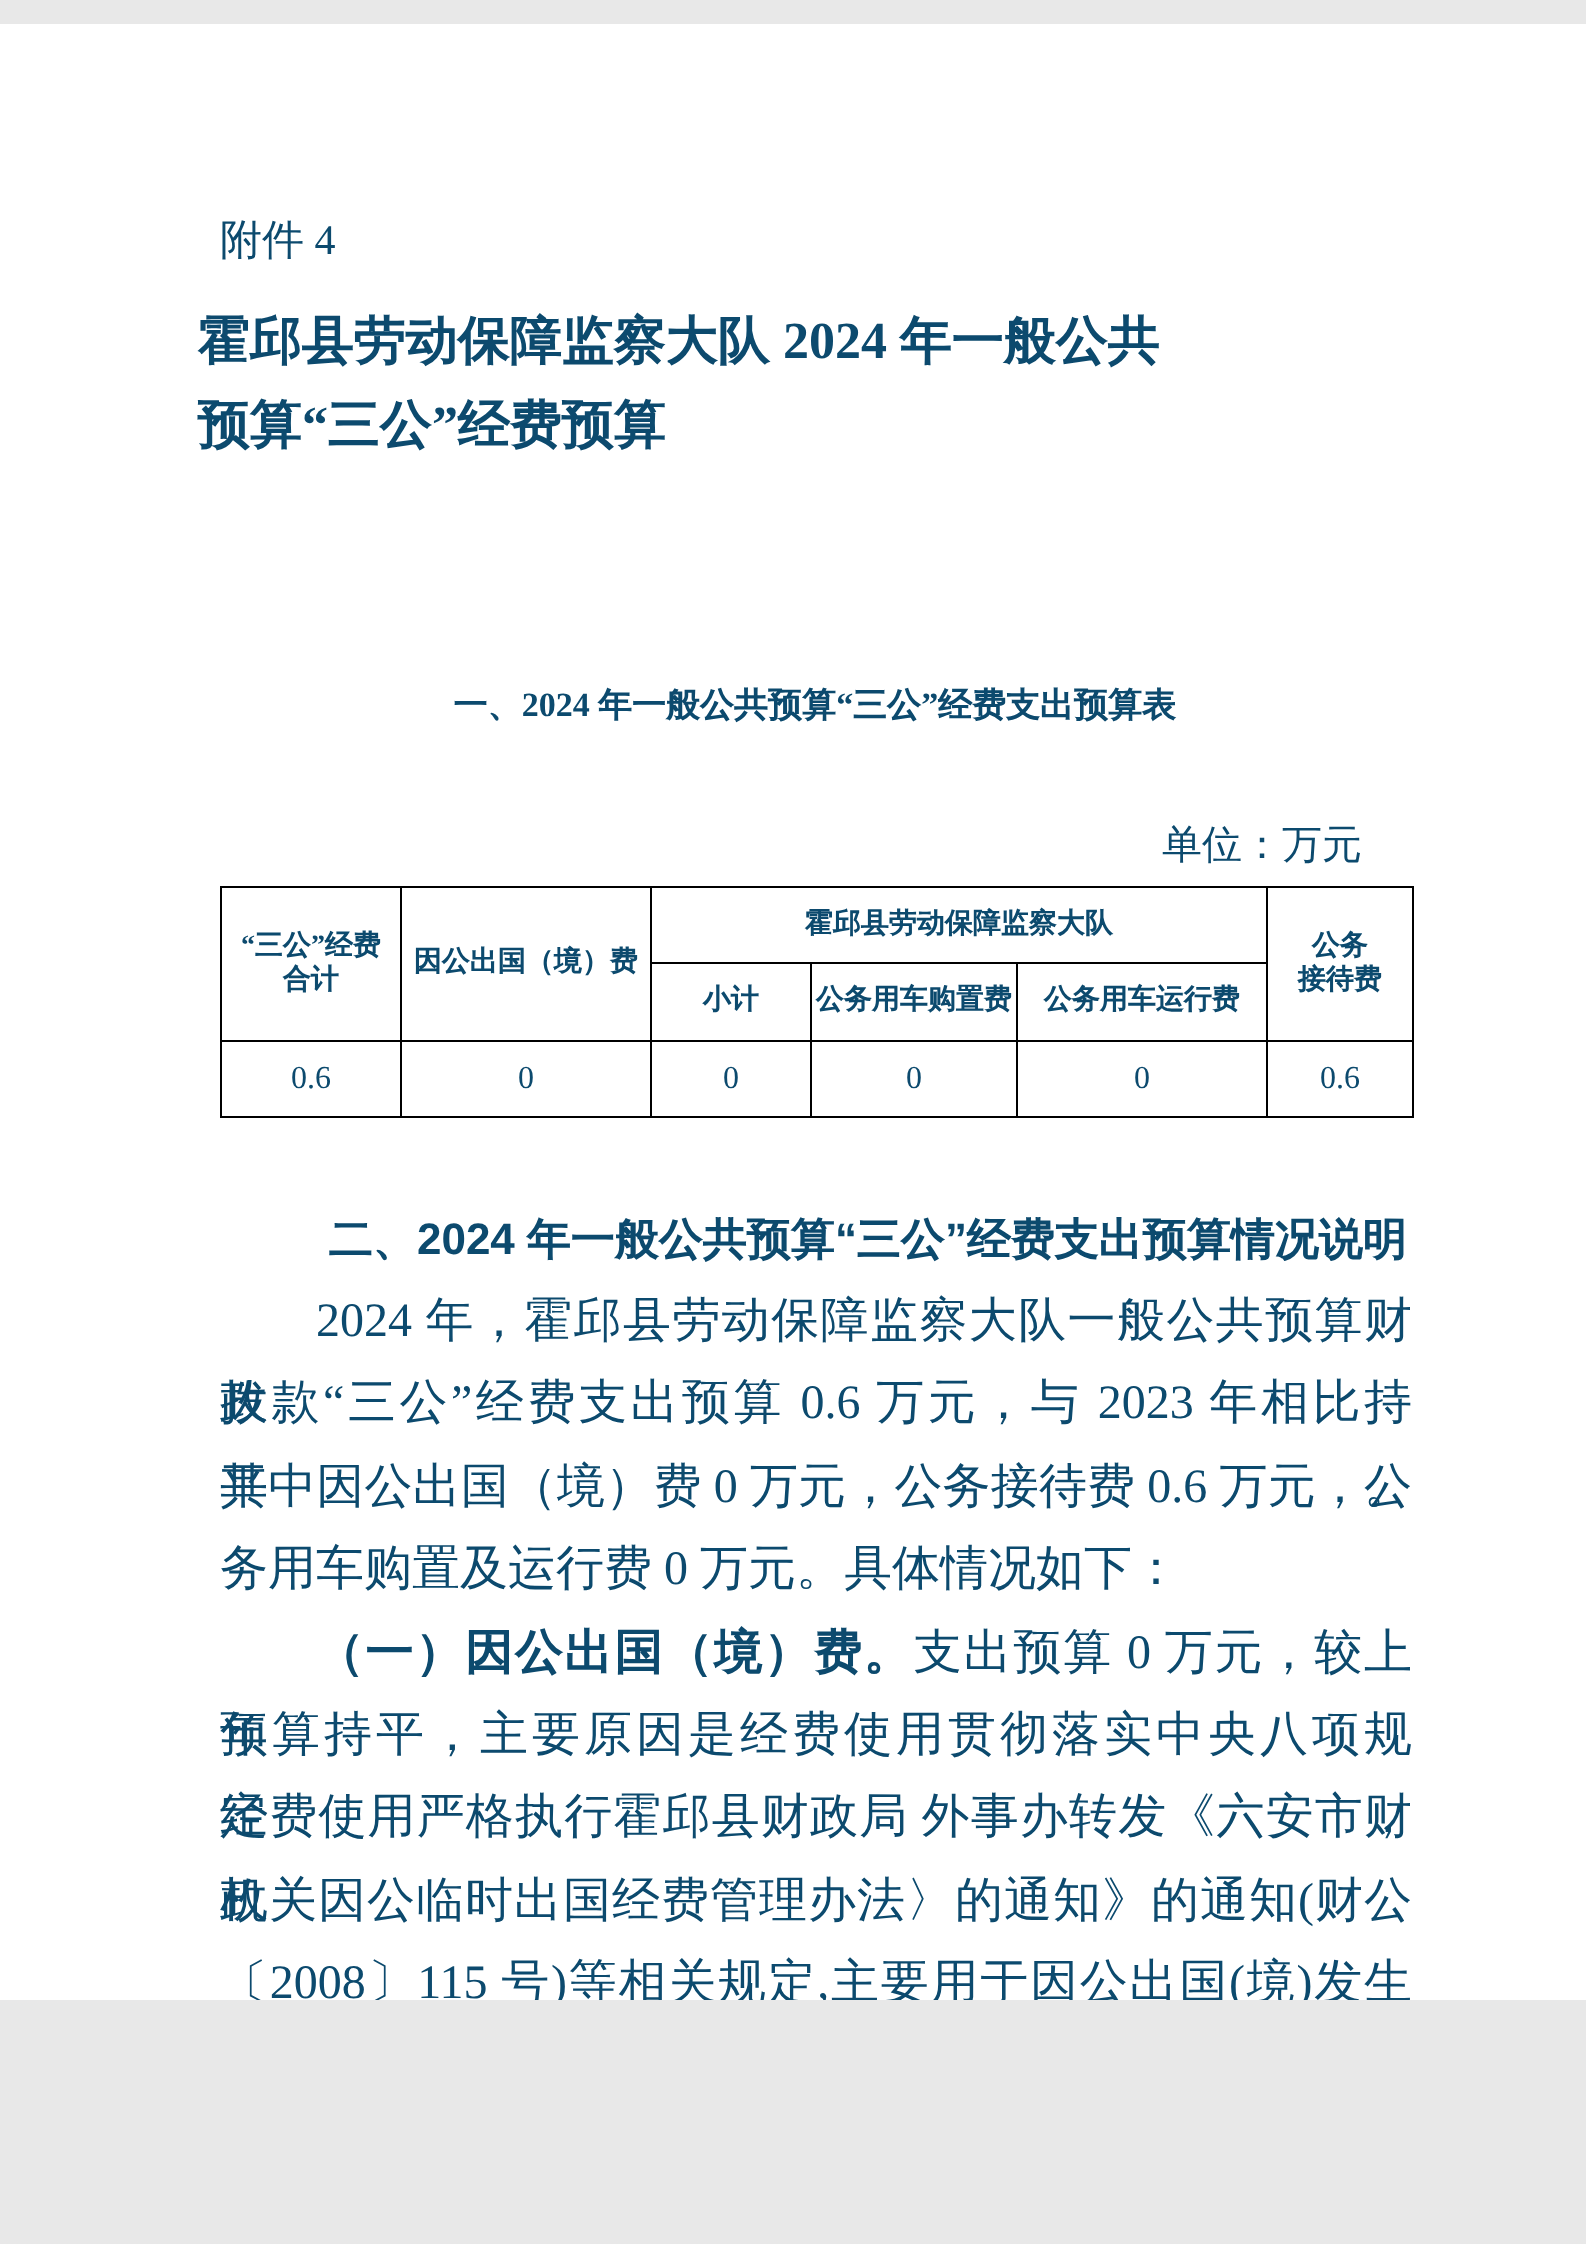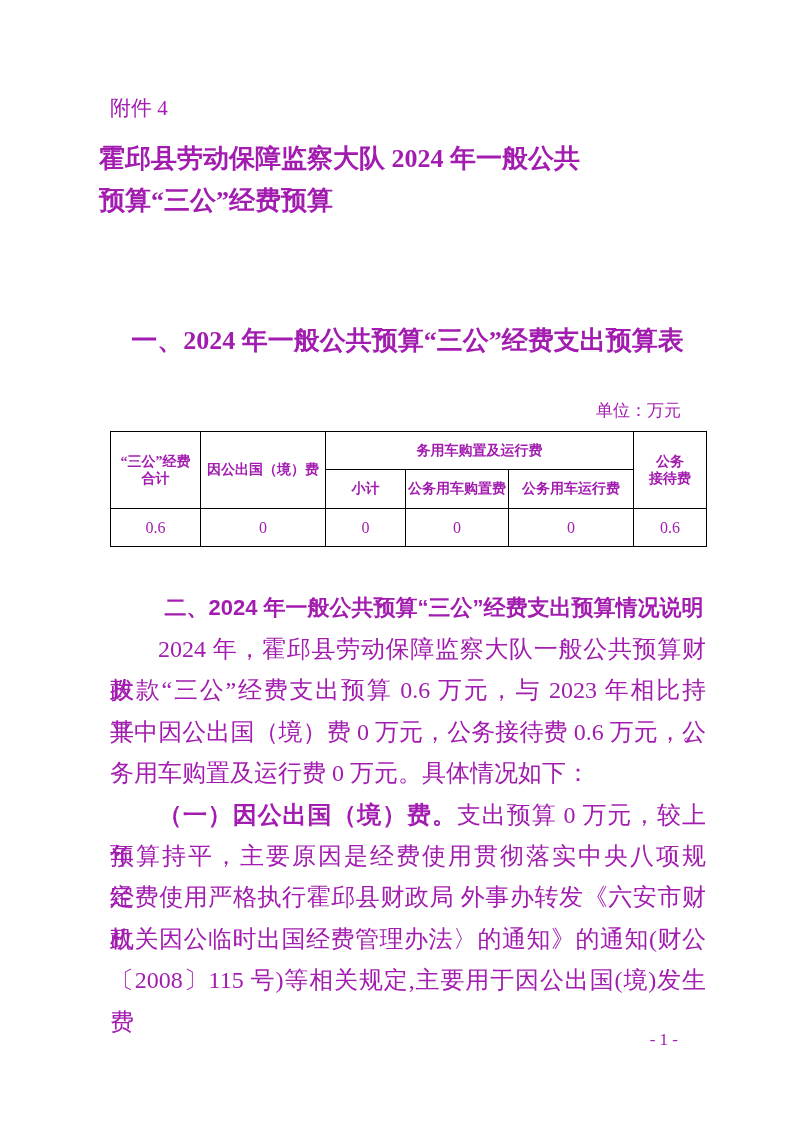--- a/index.html
+++ b/index.html
@@ -1,48 +1,48 @@
 <!DOCTYPE html>
 <html><head>
 <meta charset="utf-8">
 <style>
   * { margin: 0; padding: 0; box-sizing: border-box; }
   html, body { background: #e8e8e8; }
   .page {
     position: relative;
     width: 793px;
-    height: 1122px;
+    height: 988px;
     background: #ffffff;
-    margin: 0 auto;
+    margin: 12px auto;
     overflow: hidden;
-    color: #a21caf;
+    color: #0c4a6e;
     font-family: "Liberation Serif", serif;
   }
   .abs { position: absolute; }
 
   .attachment-label {
     left: 110px; top: 94px; width: 300px;
     font-size: 21px; line-height: 28px;
   }
   .doc-title {
     left: 99px; top: 138px; width: 617px;
     font-size: 26px; font-weight: bold;
     line-height: 42px;
   }
   .section1-heading {
     left: 110px; top: 326px; width: 595px;
     text-align: center;
-    font-size: 26px; font-weight: bold;
+    font-size: 17px; font-weight: bold;
     line-height: 30px;
   }
   .unit-label {
     left: 110px; top: 398px; width: 595px;
     text-align: right;
     padding-right: 24px;
-    font-size: 17px; line-height: 26px;
+    font-size: 20px; line-height: 26px;
   }
 
   table.budget {
     position: absolute;
     left: 110px; top: 431px;
     width: 596px;
     border-collapse: collapse;
     table-layout: fixed;
   }
   table.budget td {
@@ -113,21 +113,21 @@
         <col style="width:125px">
         <col style="width:73px">
     </colgroup>
     <tbody>
       <tr class="r1">
         <td class="hdr two-line" rowspan="2">
           <div>“三公”经费</div>
           <div>合计</div>
         </td>
         <td class="hdr" rowspan="2">因公出国（境）费</td>
-        <td class="hdr" colspan="3">务用车购置及运行费</td>
+        <td class="hdr" colspan="3">霍邱县劳动保障监察大队</td>
         <td class="hdr two-line" rowspan="2">
           <div>公务</div>
           <div>接待费</div>
         </td>
       </tr>
       <tr class="r2">
         <td class="hdr">小计</td>
         <td class="hdr">公务用车购置费</td>
         <td class="hdr">公务用车运行费</td>
       </tr>

